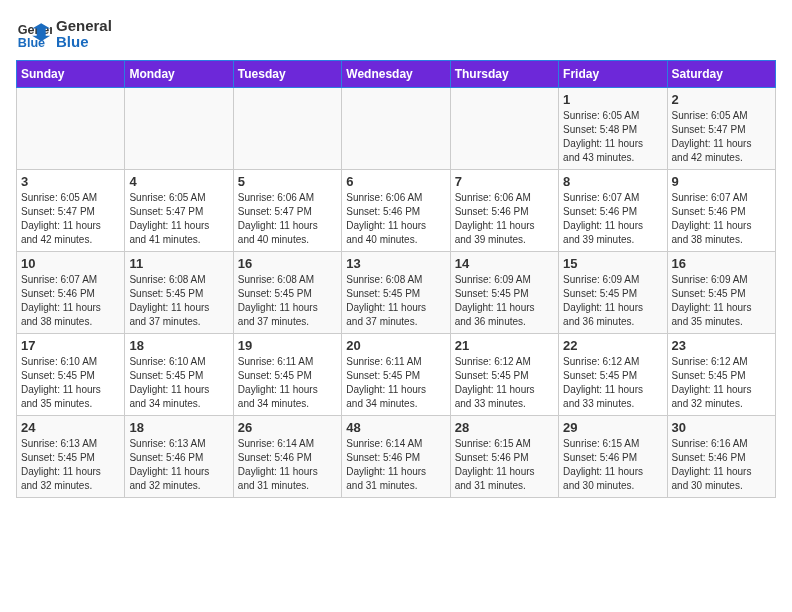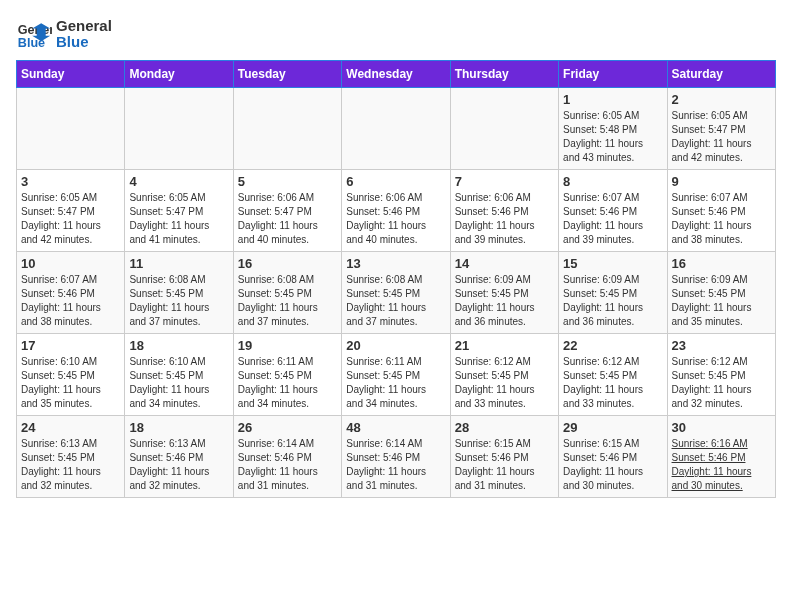--- a/index.html
+++ b/index.html
@@ -327,20 +327,20 @@
         </td>
         <td>
           <span class="day-number">29</span>
           <div class="day-info" style="white-space: pre-line;">Sunrise: 6:15 AM
 Sunset: 5:46 PM
 Daylight: 11 hours
 and 30 minutes.</div>
         </td>
         <td>
           <span class="day-number">30</span>
-          <div class="day-info" style="white-space: pre-line; text-decoration: underline;">Sunrise: 6:16 AM
+          <div class="day-info" style="white-space: pre-line;">Sunrise: 6:16 AM
 Sunset: 5:46 PM
 Daylight: 11 hours
 and 30 minutes.</div>
         </td>
       </tr>
     </tbody>
 </table>
 
 </body></html>

